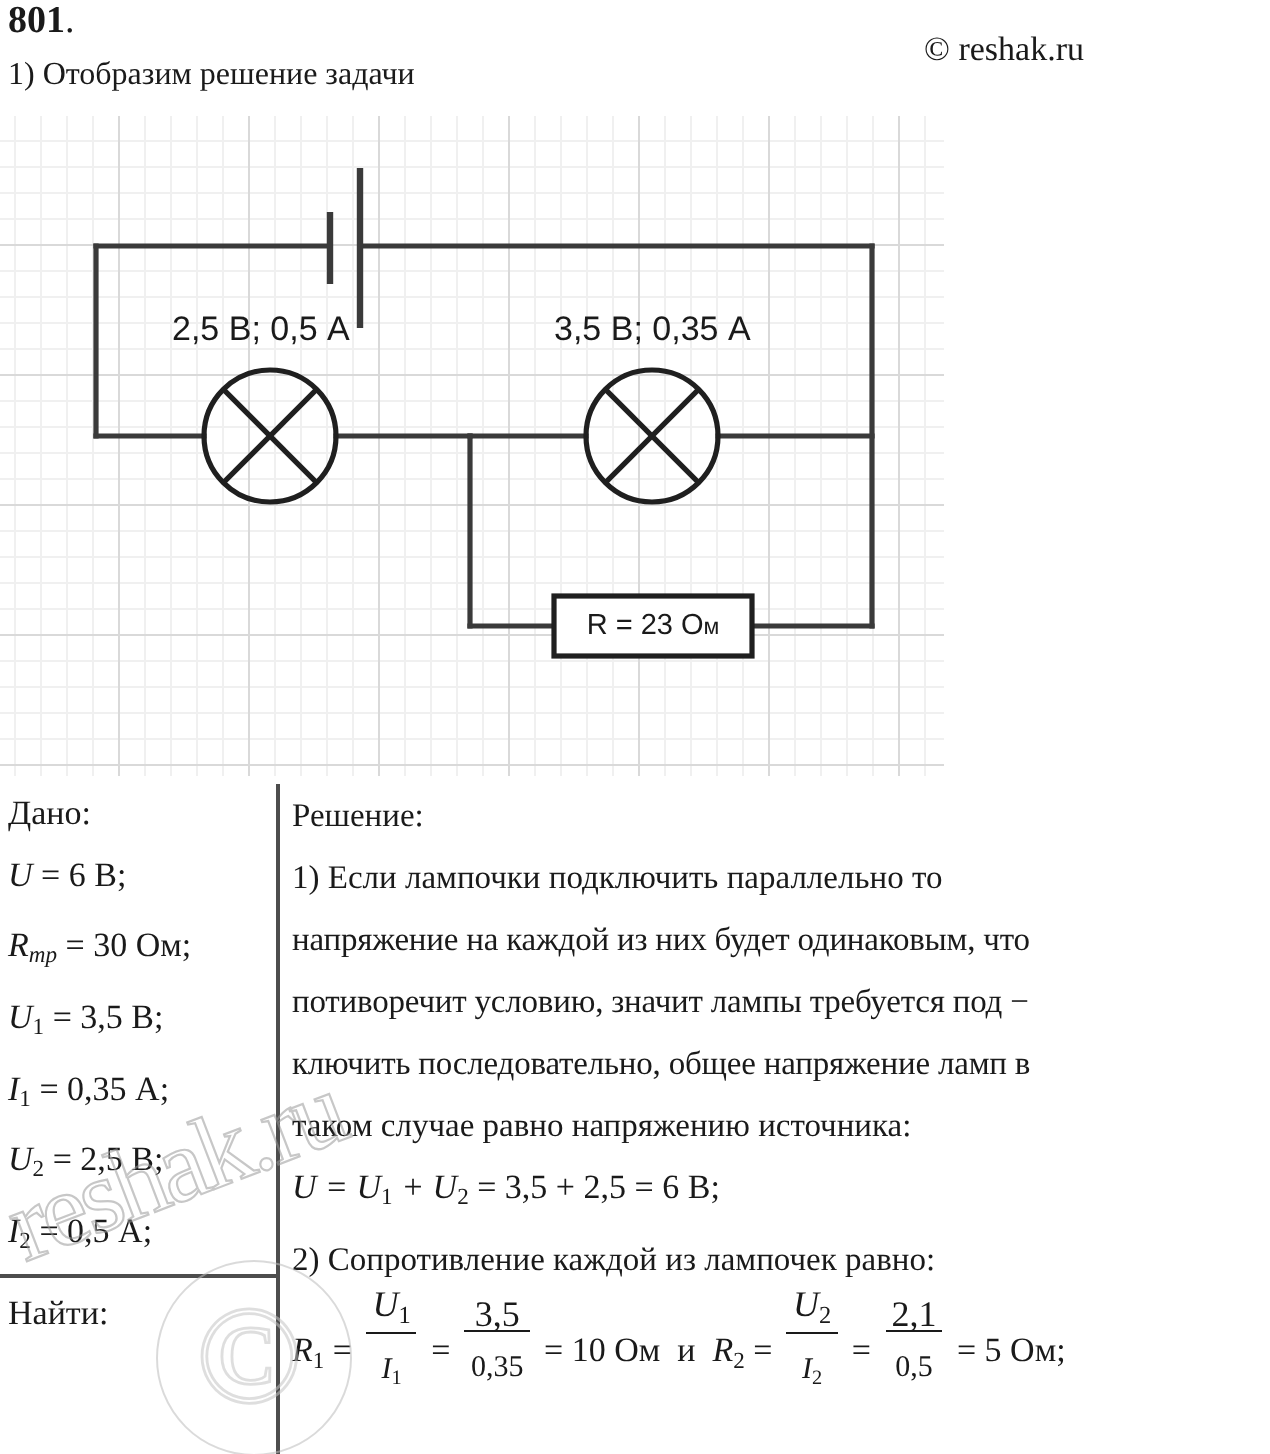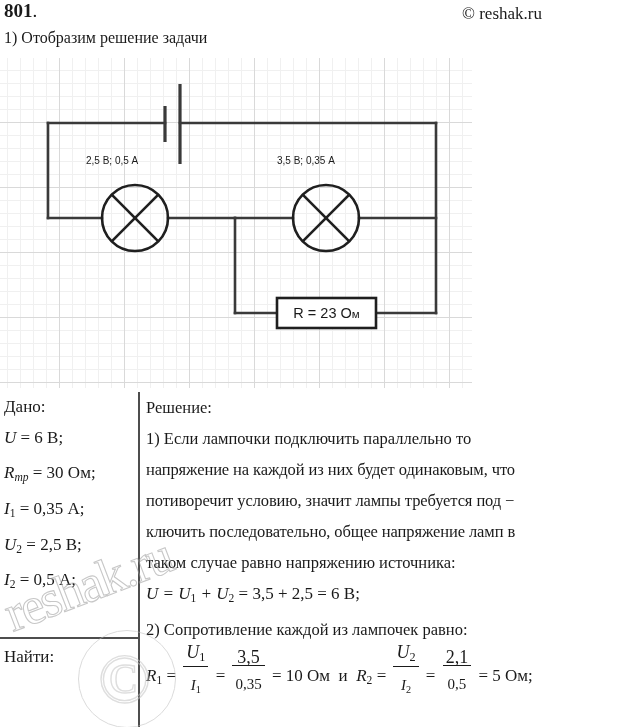--- a/index.html
+++ b/index.html
@@ -27,21 +27,21 @@
     left: 4px; top: 0px;
     font-size: 19px;
     font-weight: bold;
     letter-spacing: 0px;
   }
   #task-number-dot {
     font-weight: normal;
   }
   #copyright {
     position: absolute;
-    right: 4px; top: 4px;
+    right: 4px; top: 15px;
     font-size: 17px;
     font-family: "Liberation Serif", "DejaVu Serif", serif;
     white-space: nowrap;
   }
 
   
   #step1-caption {
     position: absolute;
     left: 4px; top: 29px;
     font-size: 16px;
@@ -70,21 +70,21 @@
   }
   #circuit-svg {
     position: absolute;
     left: 0; top: 0;
   }
 
   
   .lamp-label {
     position: absolute;
     font-family: "Liberation Sans", "DejaVu Sans", sans-serif;
-    font-size: 10px;
+    font-size: 17px;
     color: #1a1a1a;
     white-space: nowrap;
   }
   #lamp1-label { left: 86px; top: 97px; }
   #lamp2-label { left: 277px; top: 97px; }
   #resistor-label {
     position: absolute;
     left: 0; top: 0;
     width: 99px;
     text-align: center;
@@ -285,20 +285,21 @@
   <div id="vdivider"></div>
   <div id="hdivider"></div>
 
   <div id="given-col">
     <div class="given-line heading">Дано:</div>
 
     <div class="given-line"><span class="mi">U</span><span class="sub"></span> <span>= 6 В;</span></div>
 
     <div class="given-line"><span class="mi">R</span><span class="sub">тр</span> <span>= 30 Ом;</span></div>
 
+    <div class="given-line"><span class="mi">U</span><span class="sub-up">1</span> <span>= 3,5 В;</span></div>
 
     <div class="given-line"><span class="mi">I</span><span class="sub-up">1</span> <span>= 0,35 А;</span></div>
 
     <div class="given-line"><span class="mi">U</span><span class="sub-up">2</span> <span>= 2,5 В;</span></div>
 
     <div class="given-line"><span class="mi">I</span><span class="sub-up">2</span> <span>= 0,5 А;</span></div>
   </div>
 
   <div id="find-col">
     <div class="given-line heading">Найти:</div>

